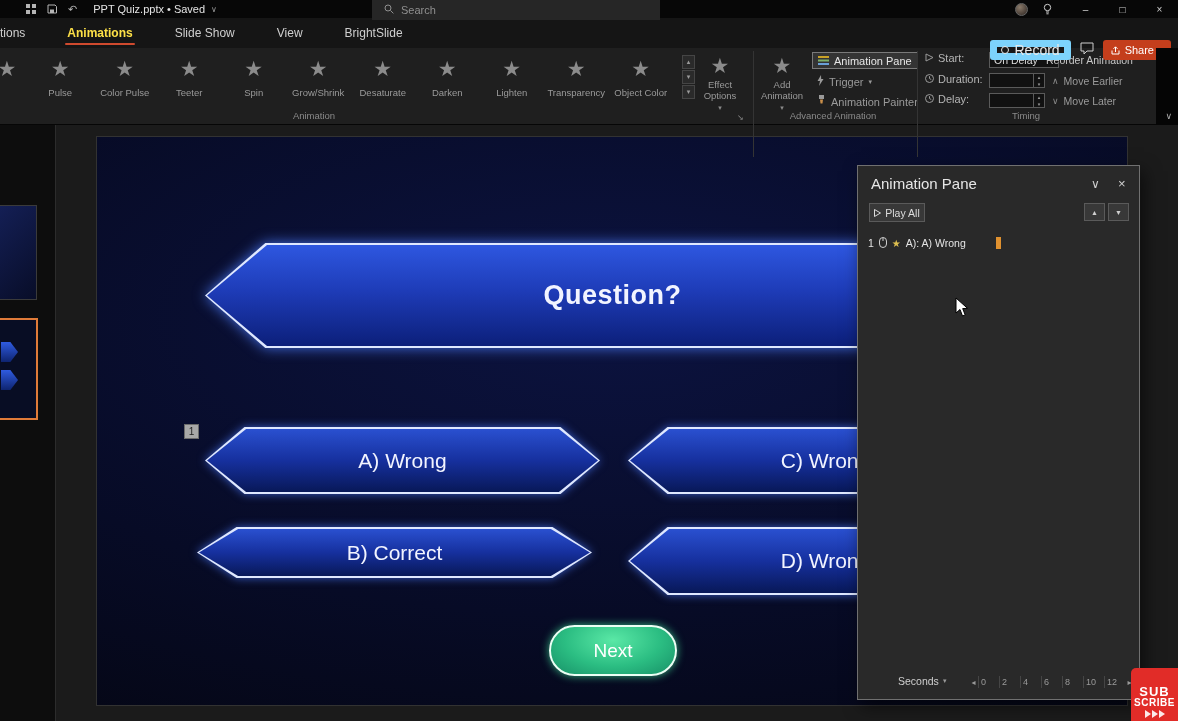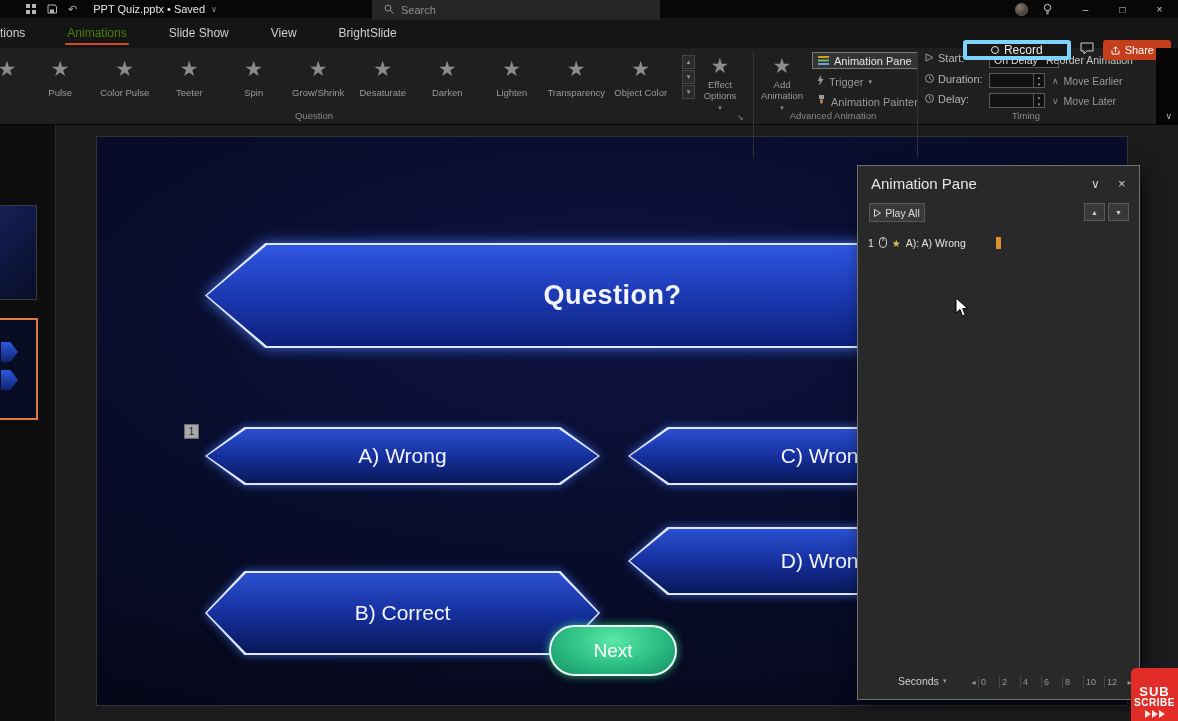--- a/index.html
+++ b/index.html
@@ -15,24 +15,24 @@
   #search-box { position:absolute; left:372px; top:0; width:288px; height:20px; background:#262626; display:flex; align-items:center; gap:7px; padding-left:12px; color:#8f8f8f; font-size:11px; }
   #tb-right { position:absolute; right:0; top:0; height:18px; display:flex; align-items:center; }
   .win-btn { width:37px; height:18px; display:flex; align-items:center; justify-content:center; color:#d0d0d0; font-size:10px; }
   #avatar { width:13px; height:13px; border-radius:50%; background: radial-gradient(circle at 35% 30%, #8a7a6a, #2c2420); border:1px solid #666; margin-right:14px; }
   .tb-ic { margin-right:14px; display:flex; }
 
   
   #tabs { position:absolute; left:0; top:18px; width:1178px; height:30px; background:#151515; display:flex; align-items:center; font-size:12px; color:#cfcfcf; z-index:9;gap:20px; }
   .tab { padding:0 11px; height:30px; display:flex; align-items:center; position:relative; white-space:nowrap; }
   .tab.partial { padding-left:0; }
-  .tab.active { color:#4d7c0f; font-weight:normal; }
+  .tab.active { color:#fde047; font-weight:bold; }
   .tab.active::after { content:""; position:absolute; left:9px; right:9px; bottom:3px; height:2.5px; background:#cf4a2e; border-radius:2px; }
   #tabs-right { position:absolute; right:7px; top:22px; display:flex; align-items:center; gap:9px; }
-  #record-btn { display:flex; align-items:center; gap:5px; border:4px solid #7dd3fc; border-radius:3px; height:20px; padding:0 24px; color:#e8e8e8; font-size:12px; background:#181818; }
+  #record-btn { display:flex; align-items:center; gap:5px; border:7px solid #7dd3fc; border-radius:3px; height:20px; padding:0 4px; color:#e8e8e8; font-size:14px; background:#181818; }
   .rec-dot { width:8px; height:8px; border:1.5px solid #e6e6e6; border-radius:50%; }
   #share-btn { display:flex; align-items:center; gap:5px; background:#c43e1c; color:#fff; border-radius:3px; height:20px; padding:0 8px; font-size:11px; }
   #share-btn .chev { font-size:8px; }
 
   
   #ribbon { position:absolute; left:0; top:48px; width:1178px; height:77px; background:#1f1f1f; border-bottom:1px solid #060606; z-index:8; }
   .gallery { position:absolute; left:0; top:5px; display:flex; }
   .g-item { width:64.5px; display:flex; flex-direction:column; align-items:center; color:#9a9a9a; }
   .g-item.partial { width:28px; overflow:hidden; }
   .g-item.partial .g-star { margin-left:-14px; }
@@ -72,26 +72,26 @@
   #slide { position:absolute; left:97px; top:137px; width:1030px; height:568px; background: radial-gradient(120% 95% at 50% 32%, #0c1340 0%, #070b26 55%, #04050f 100%); box-shadow: 0 0 0 1px #323232; z-index:1; }
   .hex { position:absolute; }
   .hex .hb { position:absolute; inset:0; background:#dfe8ff; }
   .hex .hf { position:absolute; inset:2px; }
   .hex .ht { position:absolute; inset:0; display:flex; align-items:center; justify-content:center; color:#f2f4ff; }
   .clipQ { clip-path: polygon(0 50%, 7.4% 0, 92.6% 0, 100% 50%, 92.6% 100%, 7.4% 100%); }
   .clipA { clip-path: polygon(0 50%, 10% 0, 90% 0, 100% 50%, 90% 100%, 10% 100%); }
   #hex-question { left:108px; top:106px; width:815px; height:105px; filter:drop-shadow(0 0 7px rgba(76,124,255,.85)); }
   #hex-question .hf { background:linear-gradient(180deg,#2e57e0 0%,#1e3cb8 45%,#0c1f7a 100%); }
   #hex-question .ht { font-size:27px; font-weight:600; letter-spacing:.5px; }
-  .ans { width:395px; height:58px; filter:drop-shadow(0 0 5px rgba(70,115,245,.75)); }
+  .ans { width:395px; height:67px; filter:drop-shadow(0 0 5px rgba(70,115,245,.75)); }
   .ans .hf { background:linear-gradient(180deg,#2a50d0 0%,#16309e 50%,#081858 100%); }
   .ans .ht { font-size:21px; }
   #hex-a { left:108px; top:290px; }
   #hex-c { left:531px; top:290px; }
-  #hex-b { left:108px; top:390px; height:84px;margin-top:44px; }
+  #hex-b { left:100px; top:390px; height:51px; }
   #hex-d { left:531px; top:390px; height:68px; }
   #next-btn { position:absolute; left:452px; top:488px; width:128px; height:51px; border-radius:26px; background: radial-gradient(ellipse at 50% 28%, #5ae8a6 0%, #2bbd82 55%, #179067 100%); border:2px solid #eafff4; box-shadow:0 0 9px rgba(62,220,152,.8); display:flex; align-items:center; justify-content:center; color:#fff; font-size:19px; }
   #anim-badge { position:absolute; left:87px; top:287px; width:15px; height:15px; background:#a8a8a8; border:1px solid #6b6b6b; color:#222; font-size:10px; display:flex; align-items:center; justify-content:center; }
 
   
   #anim-pane { position:absolute; left:857px; top:165px; width:283px; height:535px; background:#292929; border:1px solid #707070; box-shadow:4px 6px 16px rgba(0,0,0,.55); z-index:6; }
   #pane-title { position:absolute; left:13px; top:9px; font-size:15px; color:#e6e6e6; }
   #pane-chev { position:absolute; left:233px; top:11px; color:#cfcfcf; font-size:12px; }
   #pane-close { position:absolute; left:260px; top:10px; color:#cfcfcf; font-size:13px; }
   #play-all { position:absolute; left:11px; top:37px; width:56px; height:19px; background:#383838; border:1px solid #5a5a5a; color:#dcdcdc; font-size:10.5px; display:flex; align-items:center; justify-content:center; gap:4px; }
@@ -318,21 +318,21 @@
   <div id="reorder-title">Reorder Animation</div>
   <div class="reorder-row" style="top:27px;">
     <span class="chev">∧</span>
     <span>Move Earlier</span>
   </div>
   <div class="reorder-row" style="top:47px;">
     <span class="chev">∨</span>
     <span>Move Later</span>
   </div>
 
-  <div class="grp-label" style="left:0; width:628px;">Question</div>
+  <div class="grp-label" style="left:0; width:628px;">Animation</div>
   <span id="launcher">↘</span>
   <div class="grp-label" style="left:758px; width:150px;">Advanced Animation</div>
   <div class="grp-label" style="left:920px; width:212px;">Timing</div>
 </div>
 <div id="ribbon-rightstrip">
   <span id="collapse-chev">∨</span>
 </div>
 
 <div id="workspace-bg"></div>
 

